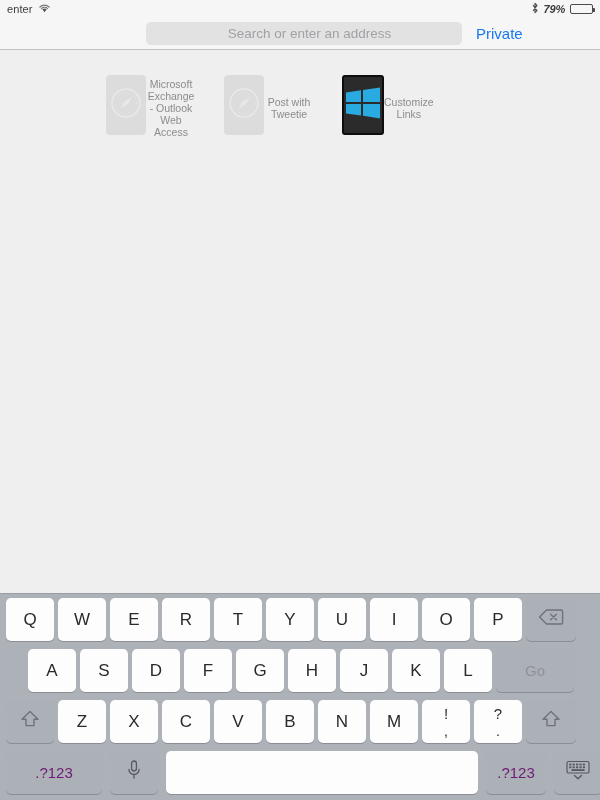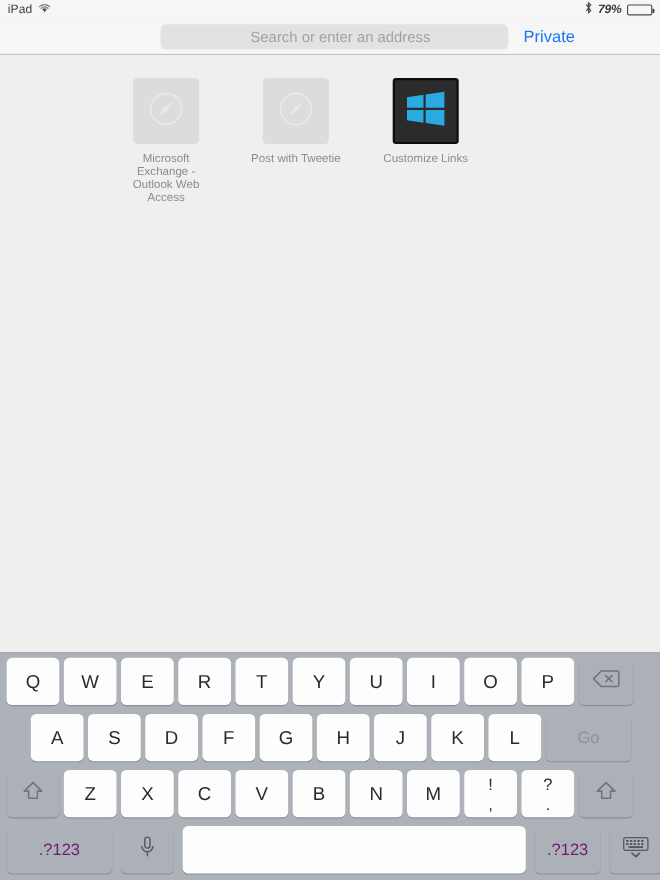--- a/index.html
+++ b/index.html
@@ -108,21 +108,21 @@
   }
   .bookmark-grid {
     display: flex;
     padding-top: 20px;
     padding-left: 106px;
     gap: 28px;
   }
   .bookmark-tile {
     width: 90px;
     display: flex;
-    flex-direction: column;
+    flex-direction: row;
     align-items: center;
     cursor: pointer;
   }
   .tile-thumb {
     width: 60px;
     height: 60px;
     border-radius: 4px;
     background: #dcdcdc;
     display: flex;
     align-items: center;
@@ -207,21 +207,21 @@
   .key .go-label { font-size: 15px; color: #8e9298; }
   .key .num-label { font-size: 15px; color: #701a75; }
 </style>
 </head>
 <body>
 
 <div id="screen">
 
   <div class="status-bar">
     <div class="status-left">
-      <span class="device-name">iPad</span>
+      <span class="device-name">enter</span>
       <span class="wifi-icon">
         <svg width="13" height="10" viewBox="0 0 13 10">
           <path d="M6.5 9.2 L4.3 6.3 a3.6 3.6 0 0 1 4.4 0 Z" fill="#555"></path>
           <path d="M1.9 4.0 a6.6 6.6 0 0 1 9.2 0" stroke="#777" stroke-width="1.2" fill="none" stroke-linecap="round"></path>
           <path d="M3.4 5.6 a4.4 4.4 0 0 1 6.2 0" stroke="#777" stroke-width="1.1" fill="none" stroke-linecap="round"></path>
         </svg>
       </span>
     </div>
     <div class="status-right">
       <span class="bt-icon">

